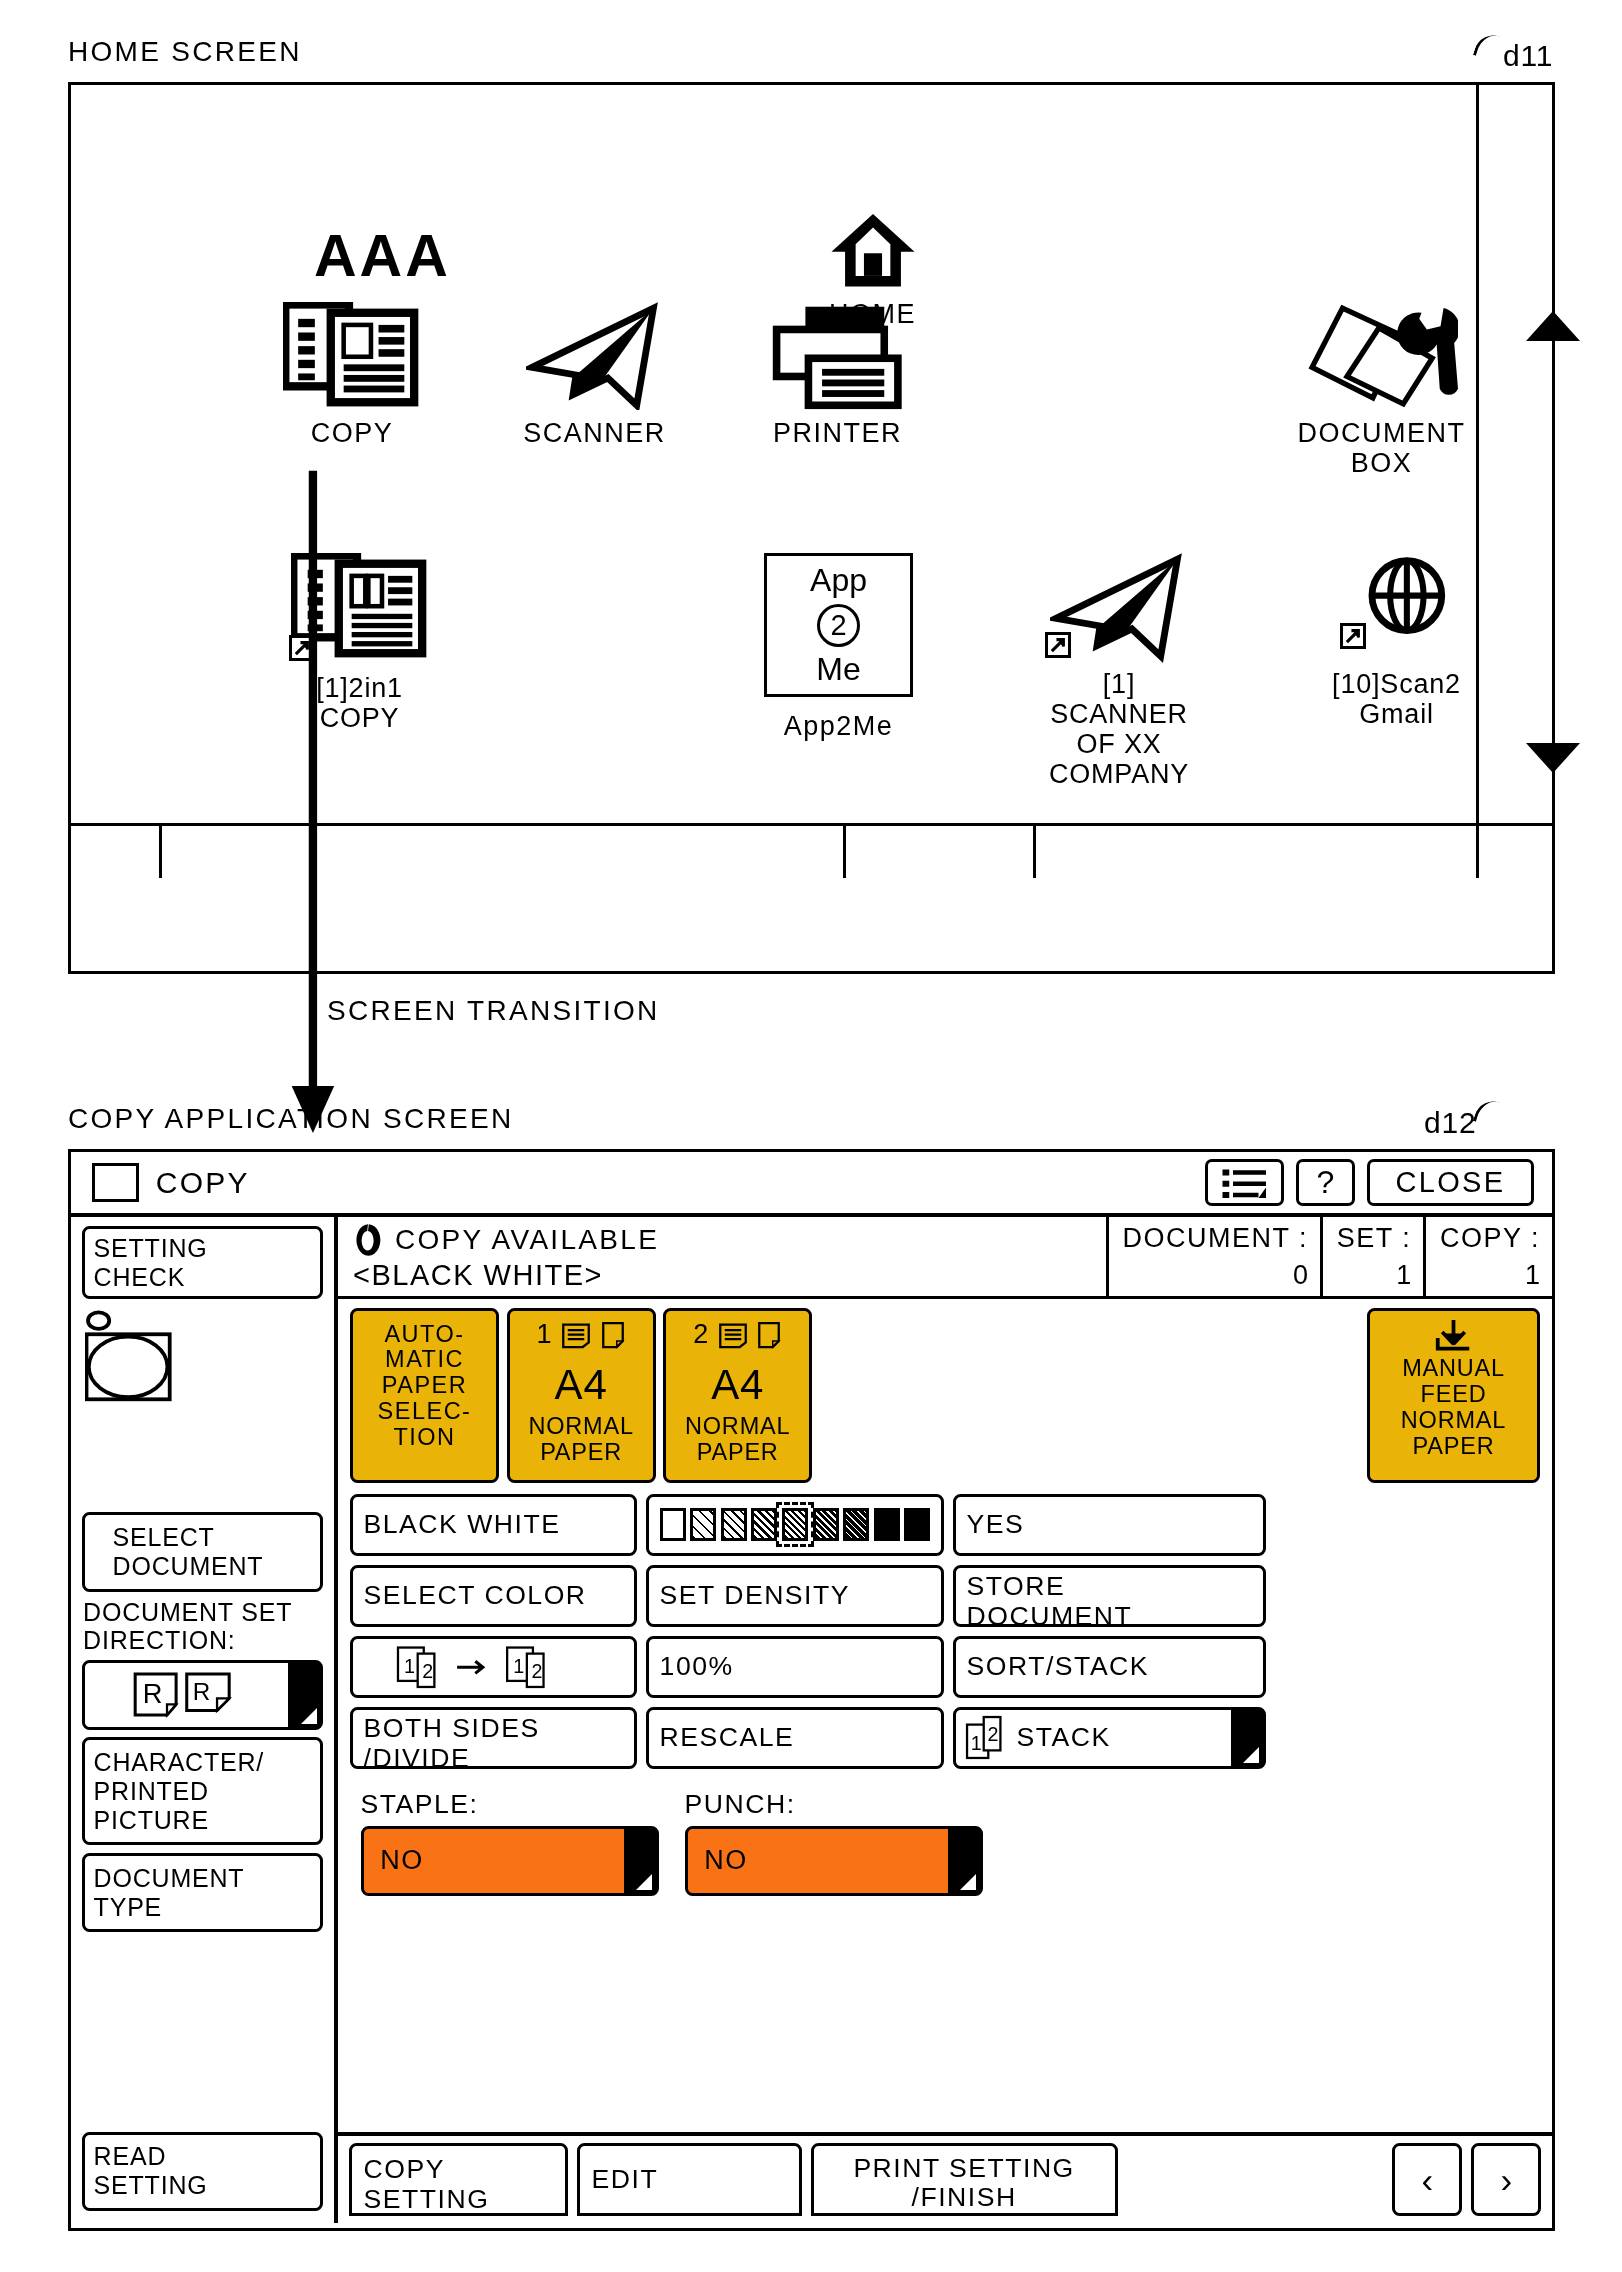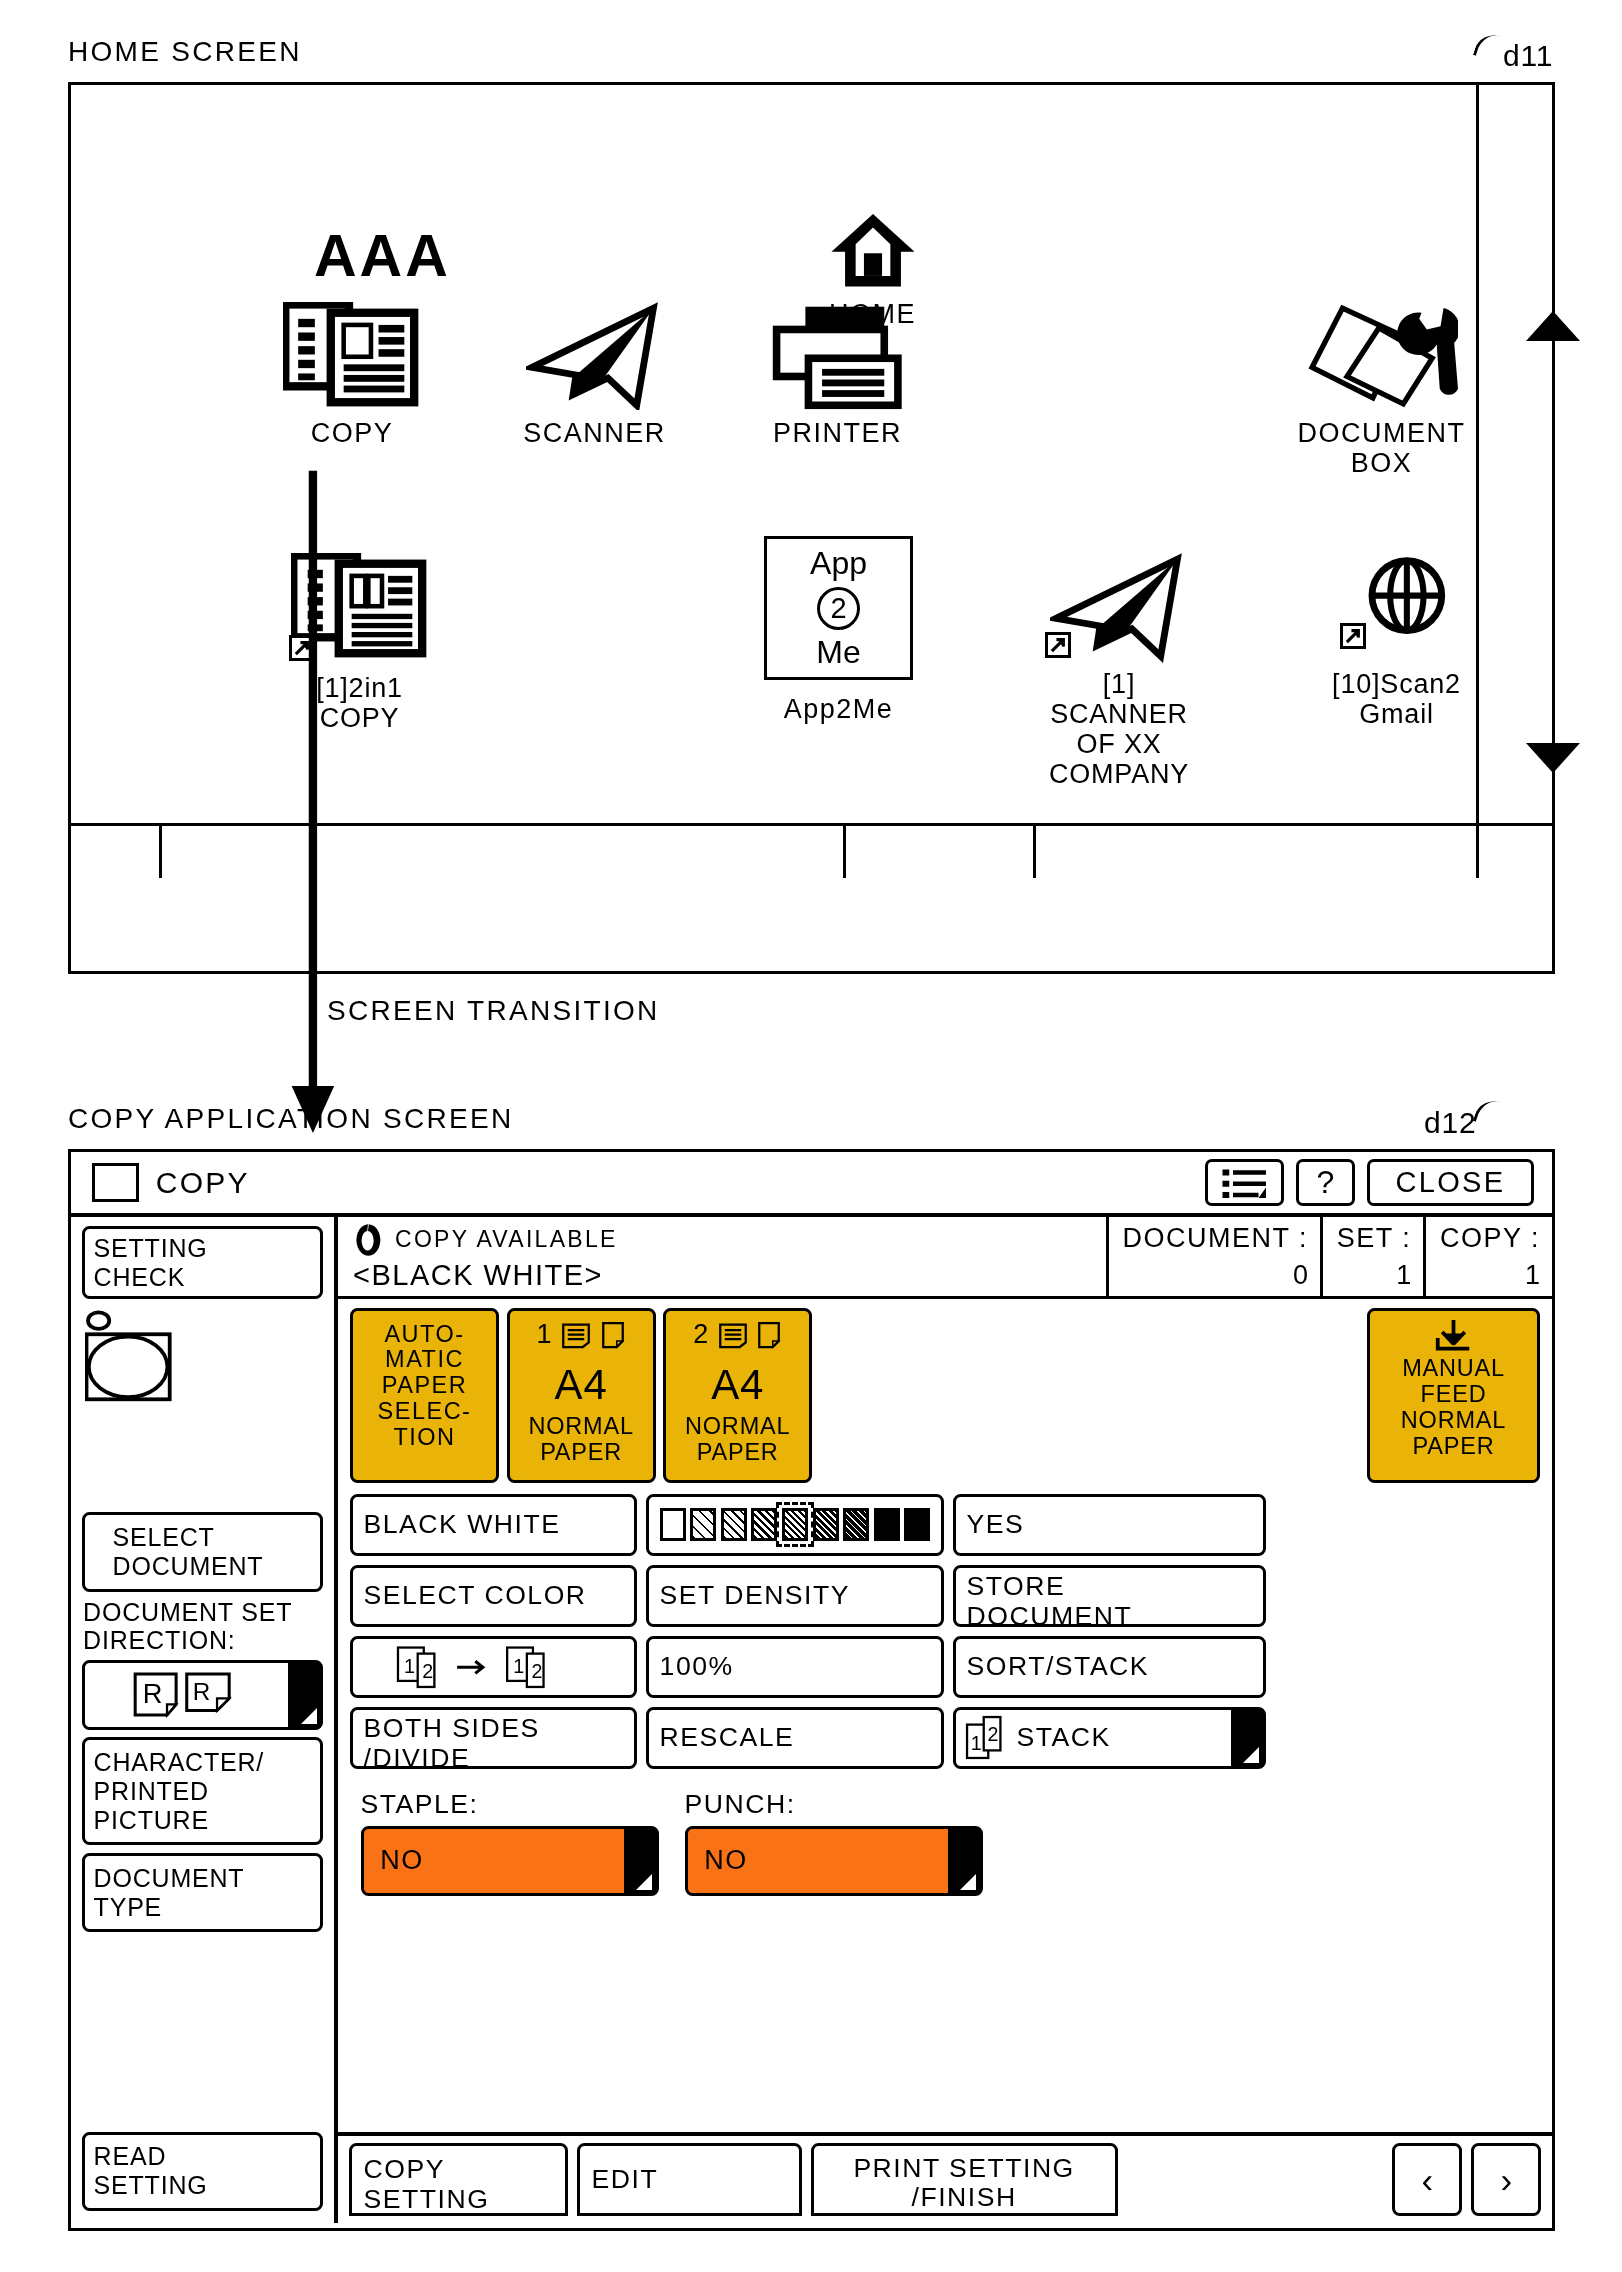--- a/index.html
+++ b/index.html
@@ -154,21 +154,21 @@
 
   
   .right-col { flex: 1; display: flex; flex-direction: column; }
 
   .status-row {
     display: flex; align-items: stretch;
     height: 82px;
     border-bottom: 3.8px solid #000;
   }
   .status-left { flex: 1; padding: 4.6px 0 0 15px; }
-  .status-line1 { display: flex; align-items: center; gap: 12px; font-size: 23px; letter-spacing: 2.3px; }
+  .status-line1 { display: flex; align-items: center; gap: 12px; font-size: 28px; letter-spacing: 2.3px; }
   .status-line2 { font-size: 29px; letter-spacing: 1.5px; margin-top: 1.5px; }
   .counter {
     border-left: 3.8px solid #000;
     padding: 6px 12px 4.6px 13.7px;
     min-width: 129px;
     display: flex; flex-direction: column; justify-content: space-between;
   }
   .counter .c-k { font-size: 27px; letter-spacing: 1.5px; white-space: nowrap; }
   .counter .c-v { font-size: 27px; text-align: right; }
 
@@ -365,21 +365,21 @@
           <svg class="svg-blk" width="20" height="20" viewBox="0 0 26 26">
             <path d="M5 21 L19 7 M11 6 L20 6 L20 15" stroke="#000" stroke-width="4" fill="none"></path>
             <path d="M20 5 L20 16 L16 11 Z" fill="#000"></path>
           </svg>
         </div>
       </div>
       <div class="icon-cap narrow" style="margin-top:6px;">[1]2in1</div>
       <div class="icon-cap narrow">COPY</div>
     </div>
 
-    <div class="icon-cell" style="left:661px; top:451px; width:213px;">
+    <div class="icon-cell" style="left:661px; top:468px; width:213px;">
       <div style="width:149px; height:144px; border:3px solid #000; margin:0 auto;
                   display:flex; flex-direction:column; align-items:center; justify-content:center; gap:4.6px;">
         <div style="font-size:32px;">App</div>
         <div style="width:43px;height:43px;border:3px solid #000;border-radius:50%;
                     display:flex;align-items:center;justify-content:center;font-size:29px;">2</div>
         <div style="font-size:32px;">Me</div>
       </div>
       <div class="icon-cap" style="margin-top:13.7px;">App2Me</div>
     </div>
 

